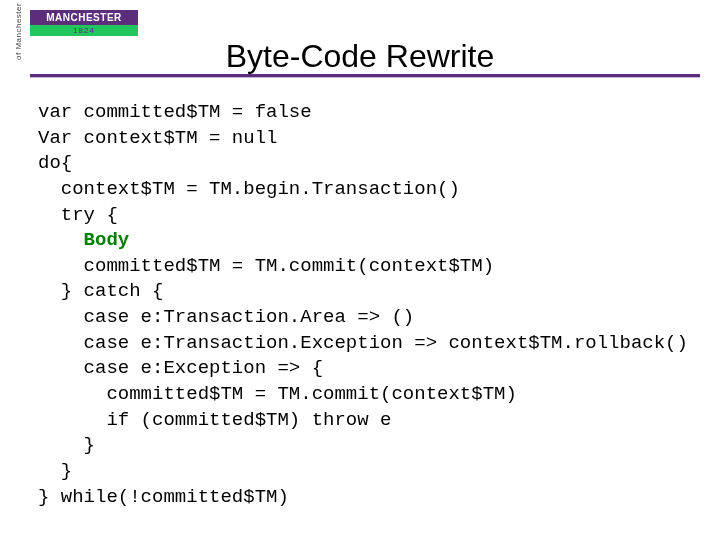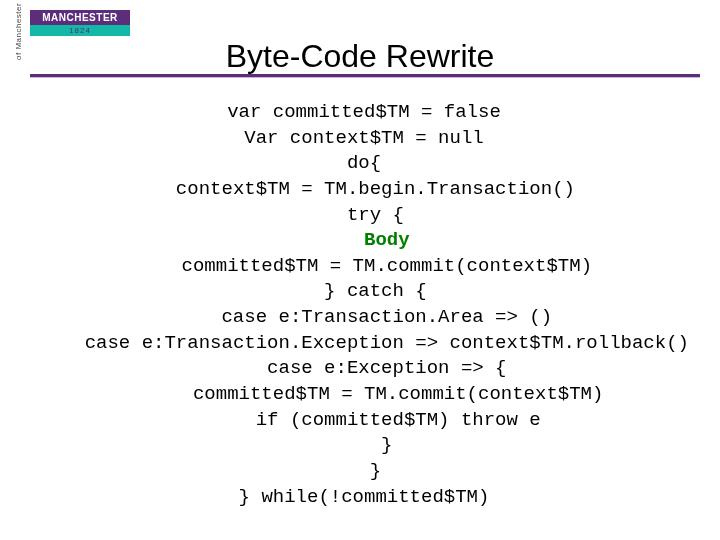--- a/index.html
+++ b/index.html
@@ -14,34 +14,34 @@
   .slide {
     position: relative;
     width: 720px;
     height: 540px;
     box-sizing: border-box;
   }
   .logo-block {
     position: absolute;
     top: 10px;
     left: 30px;
-    width: 100px;
+    width: 108px;
     height: 40px;
   }
   .logo-band {
     background: #5b2d7a;
     color: #ffffff;
     font-size: 10px;
     font-weight: bold;
     text-align: center;
     padding: 2px 4px;
     letter-spacing: 0.5px;
   }
   .logo-year {
-    background: #14b8a6;
+    background: #22c55e;
     color: #5b2d7a;
     font-size: 8px;
     text-align: center;
     padding: 1px 0;
     letter-spacing: 1px;
   }
   .uni-text {
     position: absolute;
     top: 12px;
     left: 14px;
@@ -77,21 +77,20 @@
   .code-block {
     position: absolute;
     top: 100px;
     left: 38px;
     right: 30px;
     font-family: "Courier New", Courier, monospace;
     font-size: 19px;
     line-height: 1.35;
     color: #000;
     white-space: pre;
-    text-align: center;
   }
   .code-block .green {
     color: #008000;
     font-weight: bold;
   }
 </style>
 </head>
 <body>
 
 <div class="slide">

